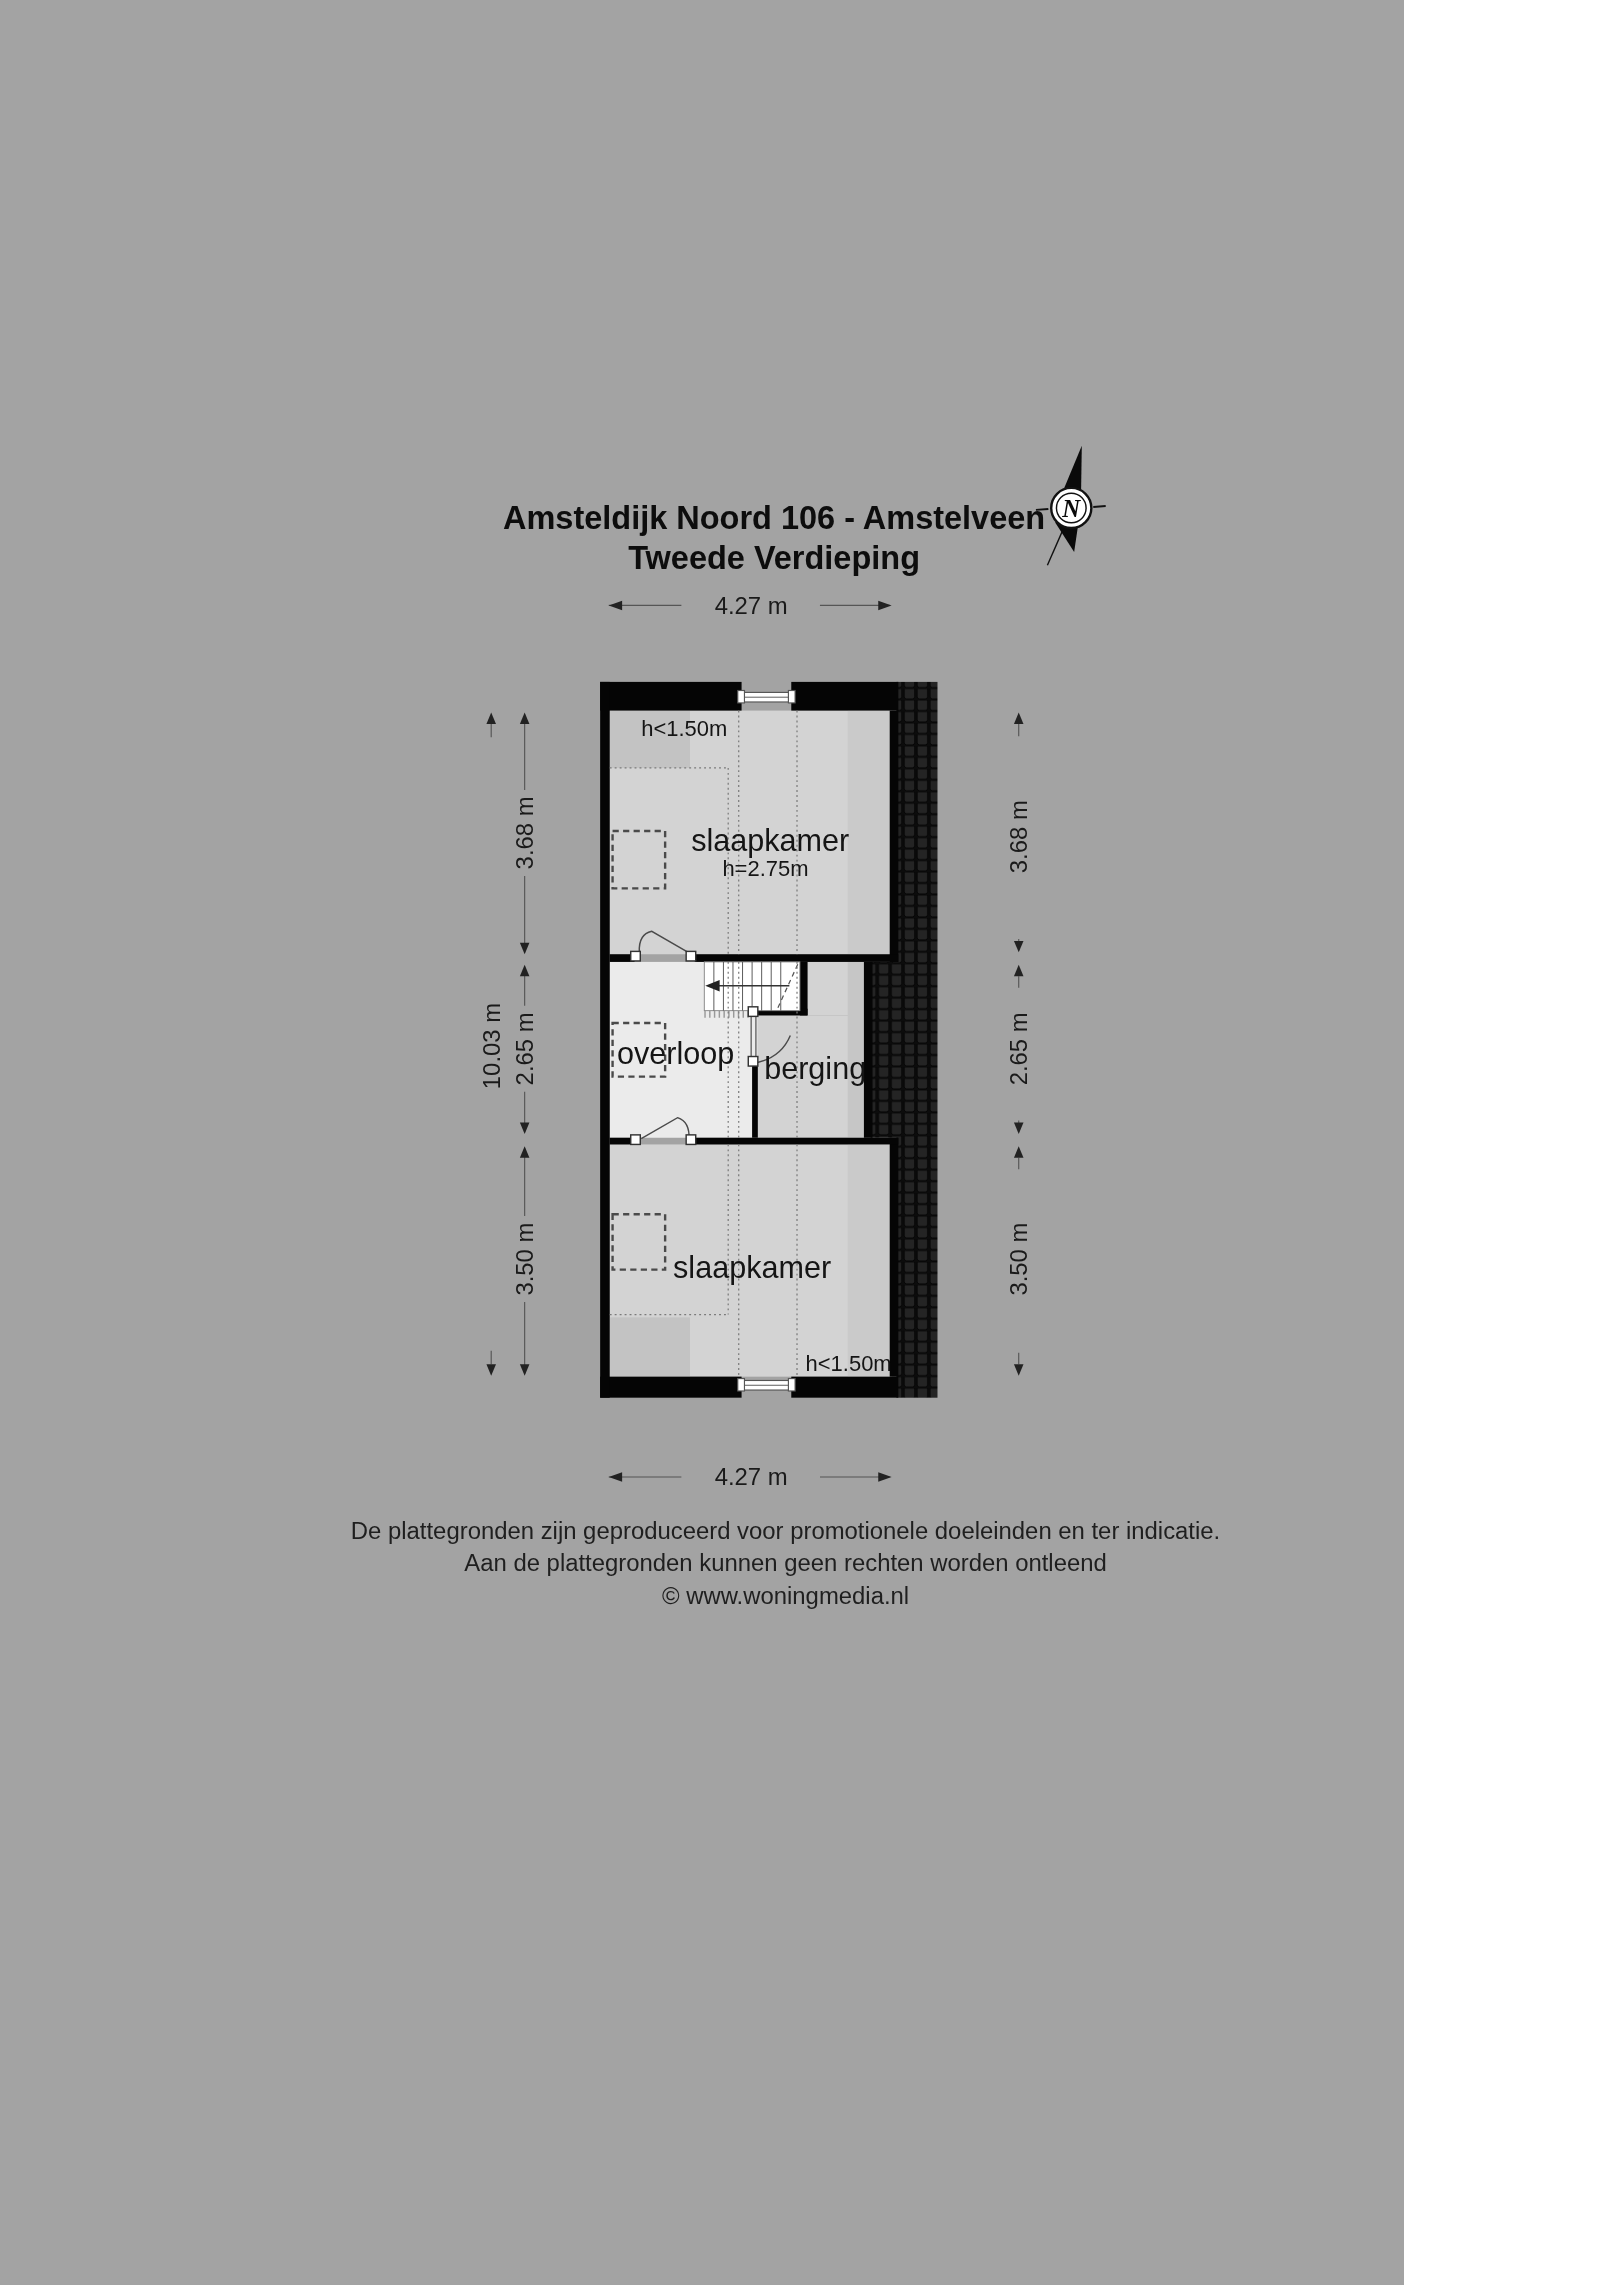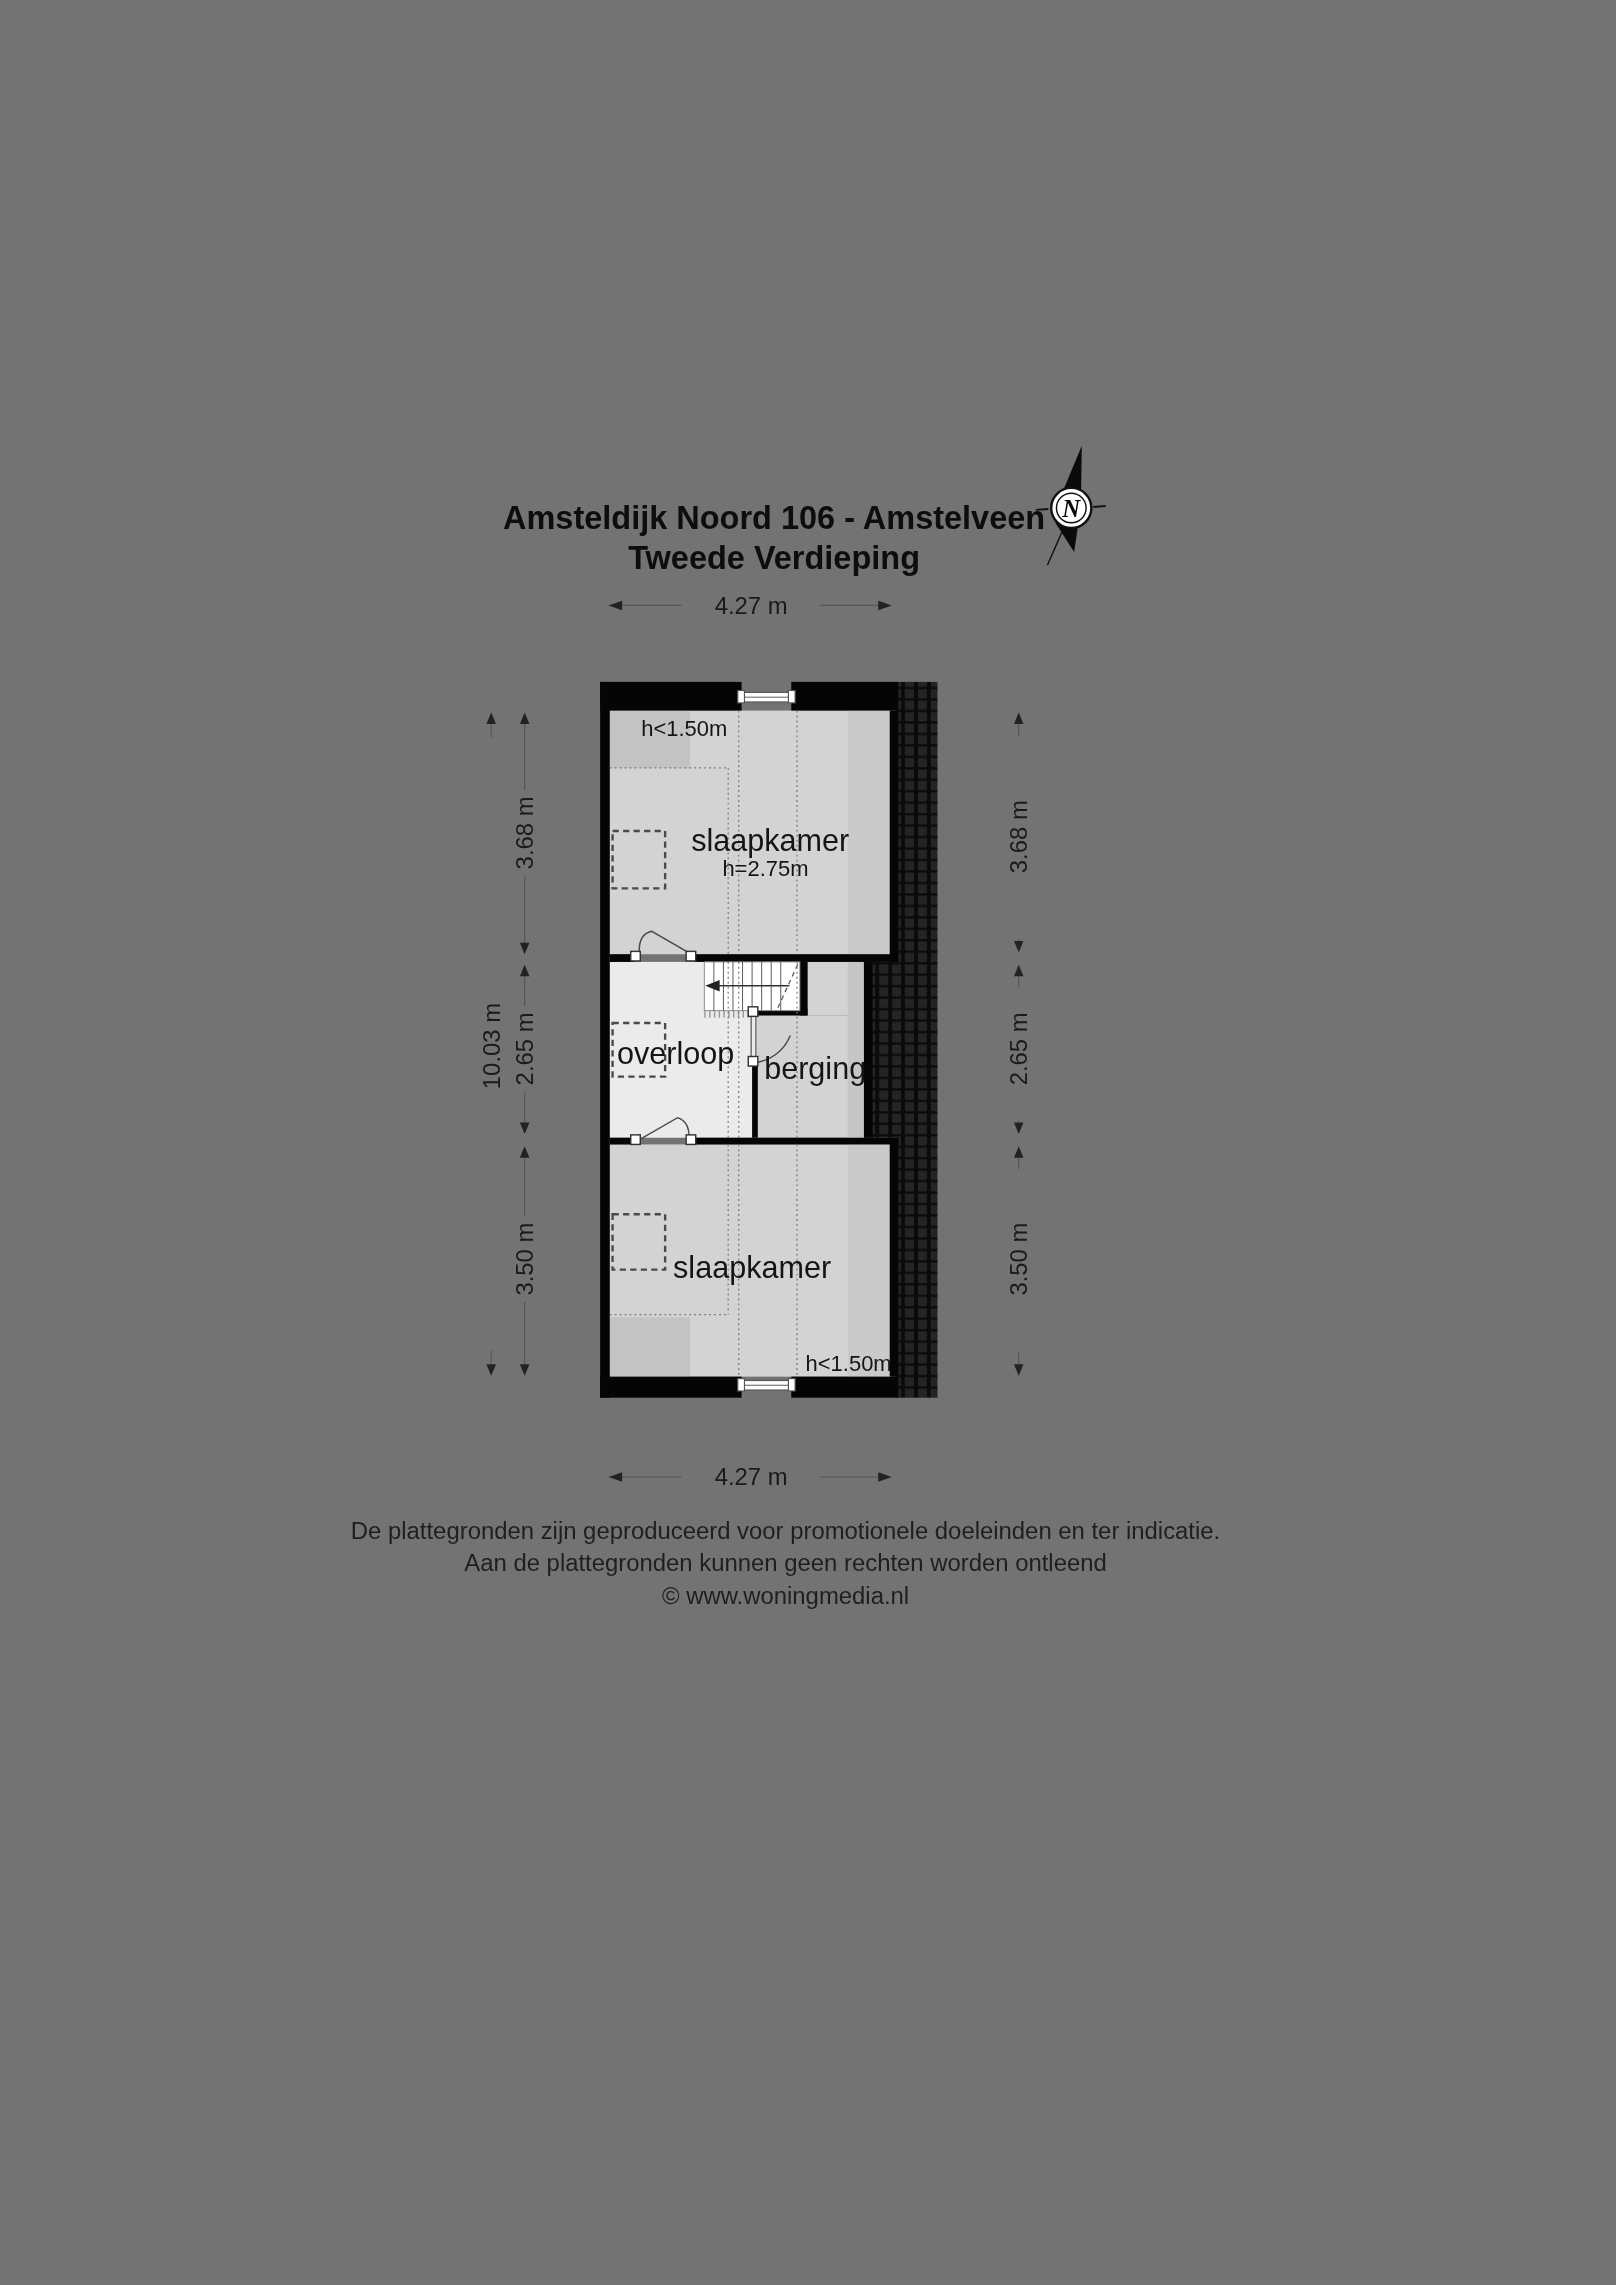--- a/index.html
+++ b/index.html
@@ -1,16 +1,16 @@
 <!DOCTYPE html>
 <html><head>
 <meta charset="utf-8">
 <style>
   html,body{margin:0;padding:0;background:#ffffff;}
-  #canvas{position:relative;width:1616px;height:2286px;background:#737373;overflow:hidden;
+  #canvas{position:relative;width:1404px;height:2286px;background:#a3a3a3;overflow:hidden;
           font-family:"Liberation Sans", sans-serif;}
   svg{position:absolute;left:0;top:0;}
   .t-title{font:bold 34px "Liberation Sans",sans-serif;fill:#0d0d0d;}
   .t-room{font:32px "Liberation Sans",sans-serif;fill:#151515;}
   .t-note{font:23px "Liberation Sans",sans-serif;fill:#151515;}
   .t-dim{font:25px "Liberation Sans",sans-serif;fill:#1a1a1a;}
   .t-footer{font:25px "Liberation Sans",sans-serif;fill:#1f1f1f;}
   .t-n{font:italic bold 26px "Liberation Serif",serif;fill:#0a0a0a;}
   text{text-anchor:middle;dominant-baseline:central;}
   .dimline{stroke:#555;stroke-width:1.2;fill:none;}

